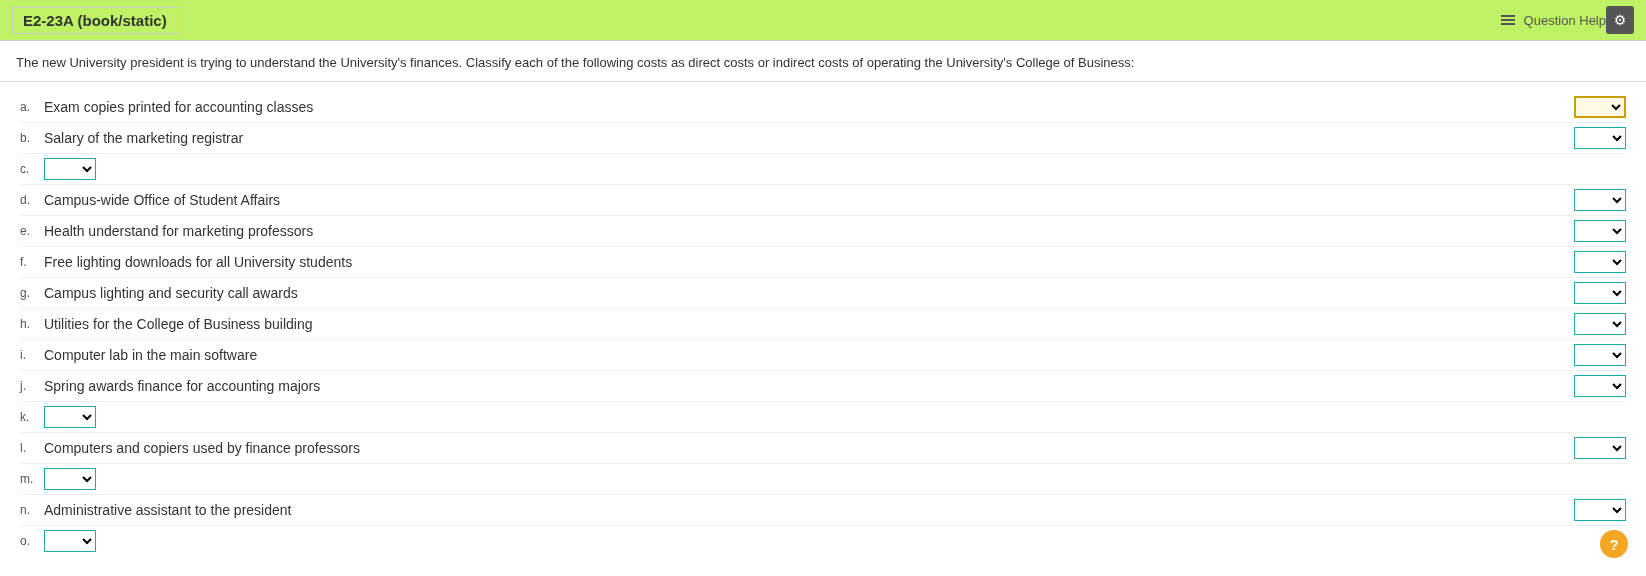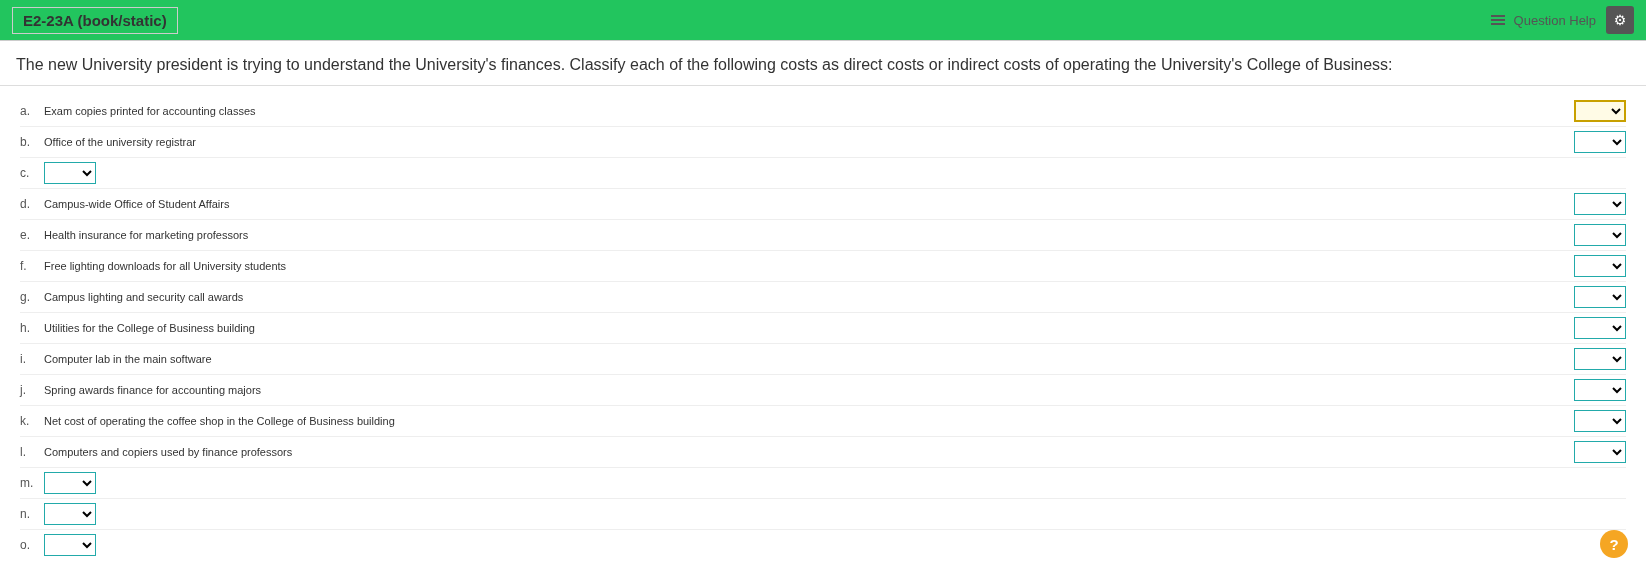--- a/index.html
+++ b/index.html
@@ -4,33 +4,33 @@
   <style>
     * { box-sizing: border-box; margin: 0; padding: 0; }
     body { font-family: Arial, sans-serif; font-size: 13px; background: #fff; color: #333; }
 
     .top-bar {
       display: flex;
       align-items: center;
       justify-content: space-between;
       padding: 6px 12px;
       border-bottom: 1px solid #ccc;
-      background: #22c55e;
+      background: #bef264;
     }
     .top-bar-title {
       font-size: 15px;
       font-weight: bold;
       color: #333;
       border: 1px solid #ccc;
       padding: 4px 10px;
     }
     .top-bar-right {
       display: flex;
       align-items: center;
-      gap: 10px;
+      gap: 0;
     }
     .question-help-btn {
       display: flex;
       align-items: center;
       gap: 5px;
       color: #555;
       font-size: 13px;
       cursor: pointer;
       border: none;
       background: none;
@@ -40,21 +40,21 @@
       background: #555;
       border-radius: 3px;
       display: flex; align-items: center; justify-content: center;
       cursor: pointer;
       color: white;
       font-size: 14px;
     }
 
     .instructions {
       padding: 12px 16px 8px 16px;
-      font-size: 16px;
+      font-size: 13px;
       border-bottom: 1px solid #ddd;
       line-height: 1.5;
     }
 
     .content-area {
       padding: 10px 20px;
     }
 
     .cost-row {
       display: flex;
@@ -65,21 +65,21 @@
     .cost-row:last-child { border-bottom: none; }
 
     .row-letter {
       width: 24px;
       min-width: 24px;
       color: #555;
       font-size: 12px;
     }
     .row-label {
       flex: 1;
-      font-size: 11px;
+      font-size: 14px;
       padding-right: 10px;
     }
     .row-dropdown {
       width: 52px;
       height: 22px;
       border: 1.5px solid #2aa;
       background: #fff;
       font-size: 12px;
       cursor: pointer;
       padding: 0 2px;
@@ -145,35 +145,35 @@
 <div class="instructions">The new University president is trying to understand the University's finances. Classify each of the following costs as direct costs or indirect costs of operating the University's College of Business:</div>
 
 <div class="content-area" id="cost-list">
     <div class="cost-row">
       <span class="row-letter">a.</span>
       <span class="row-label">Exam copies printed for accounting classes</span>
       <select class="row-dropdown first-active"><option value=""></option><option value="Direct">Direct</option><option value="Indirect">Indirect</option></select>
     </div>
     <div class="cost-row">
       <span class="row-letter">b.</span>
-      <span class="row-label">Office of the university registrar</span>
+      <span class="row-label">Salary of the marketing registrar</span>
       <select class="row-dropdown"><option value=""></option><option value="Direct">Direct</option><option value="Indirect">Indirect</option></select>
     </div>
     <div class="cost-row">
       <span class="row-letter">c.</span>
       <select class="row-dropdown"><option value=""></option><option value="Direct">Direct</option><option value="Indirect">Indirect</option></select>
     </div>
     <div class="cost-row">
       <span class="row-letter">d.</span>
       <span class="row-label">Campus-wide Office of Student Affairs</span>
       <select class="row-dropdown"><option value=""></option><option value="Direct">Direct</option><option value="Indirect">Indirect</option></select>
     </div>
     <div class="cost-row">
       <span class="row-letter">e.</span>
-      <span class="row-label">Health insurance for marketing professors</span>
+      <span class="row-label">Health understand for marketing professors</span>
       <select class="row-dropdown"><option value=""></option><option value="Direct">Direct</option><option value="Indirect">Indirect</option></select>
     </div>
     <div class="cost-row">
       <span class="row-letter">f.</span>
       <span class="row-label">Free lighting downloads for all University students</span>
       <select class="row-dropdown"><option value=""></option><option value="Direct">Direct</option><option value="Indirect">Indirect</option></select>
     </div>
     <div class="cost-row">
       <span class="row-letter">g.</span>
       <span class="row-label">Campus lighting and security call awards</span>
@@ -189,34 +189,34 @@
       <span class="row-label">Computer lab in the main software</span>
       <select class="row-dropdown"><option value=""></option><option value="Direct">Direct</option><option value="Indirect">Indirect</option></select>
     </div>
     <div class="cost-row">
       <span class="row-letter">j.</span>
       <span class="row-label">Spring awards finance for accounting majors</span>
       <select class="row-dropdown"><option value=""></option><option value="Direct">Direct</option><option value="Indirect">Indirect</option></select>
     </div>
     <div class="cost-row">
       <span class="row-letter">k.</span>
-      <span class="row-label">Net cost of operating the coffee shop in the College of Business building</span>
       <select class="row-dropdown"><option value=""></option><option value="Direct">Direct</option><option value="Indirect">Indirect</option></select>
     </div>
     <div class="cost-row">
       <span class="row-letter">l.</span>
       <span class="row-label">Computers and copiers used by finance professors</span>
       <select class="row-dropdown"><option value=""></option><option value="Direct">Direct</option><option value="Indirect">Indirect</option></select>
     </div>
     <div class="cost-row">
       <span class="row-letter">m.</span>
       <select class="row-dropdown"><option value=""></option><option value="Direct">Direct</option><option value="Indirect">Indirect</option></select>
     </div>
     <div class="cost-row">
       <span class="row-letter">n.</span>
+      <span class="row-label">Administrative assistant to the president</span>
       <select class="row-dropdown"><option value=""></option><option value="Direct">Direct</option><option value="Indirect">Indirect</option></select>
     </div>
     <div class="cost-row">
       <span class="row-letter">o.</span>
       <select class="row-dropdown"><option value=""></option><option value="Direct">Direct</option><option value="Indirect">Indirect</option></select>
     </div>
   </div>
 
 <div class="footer-hint">
   

